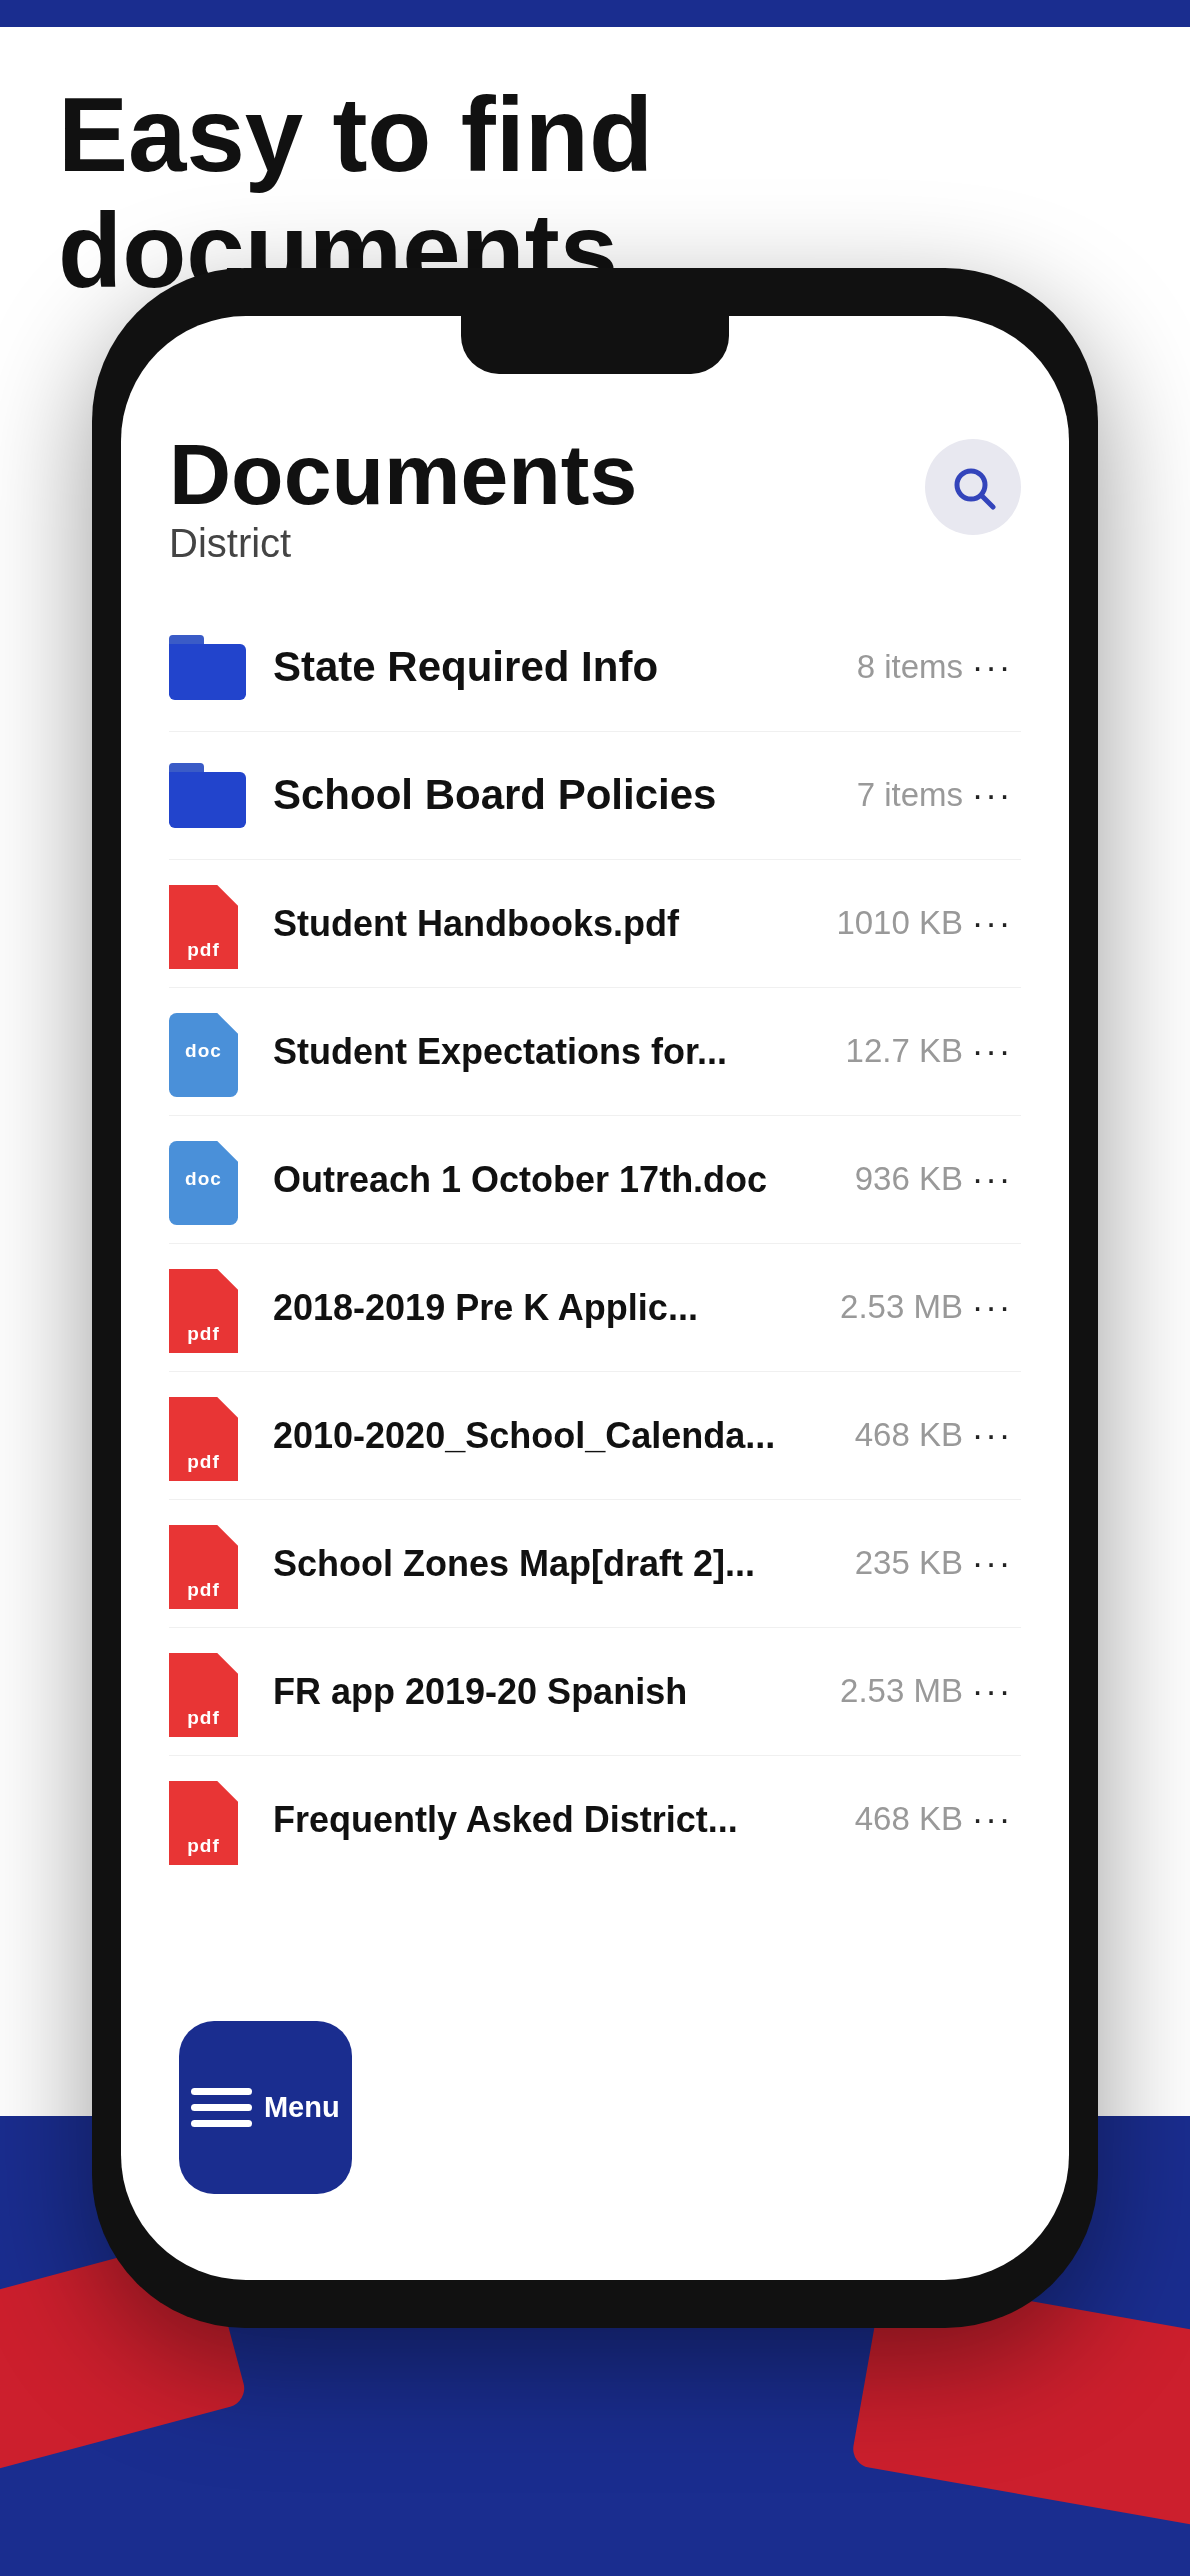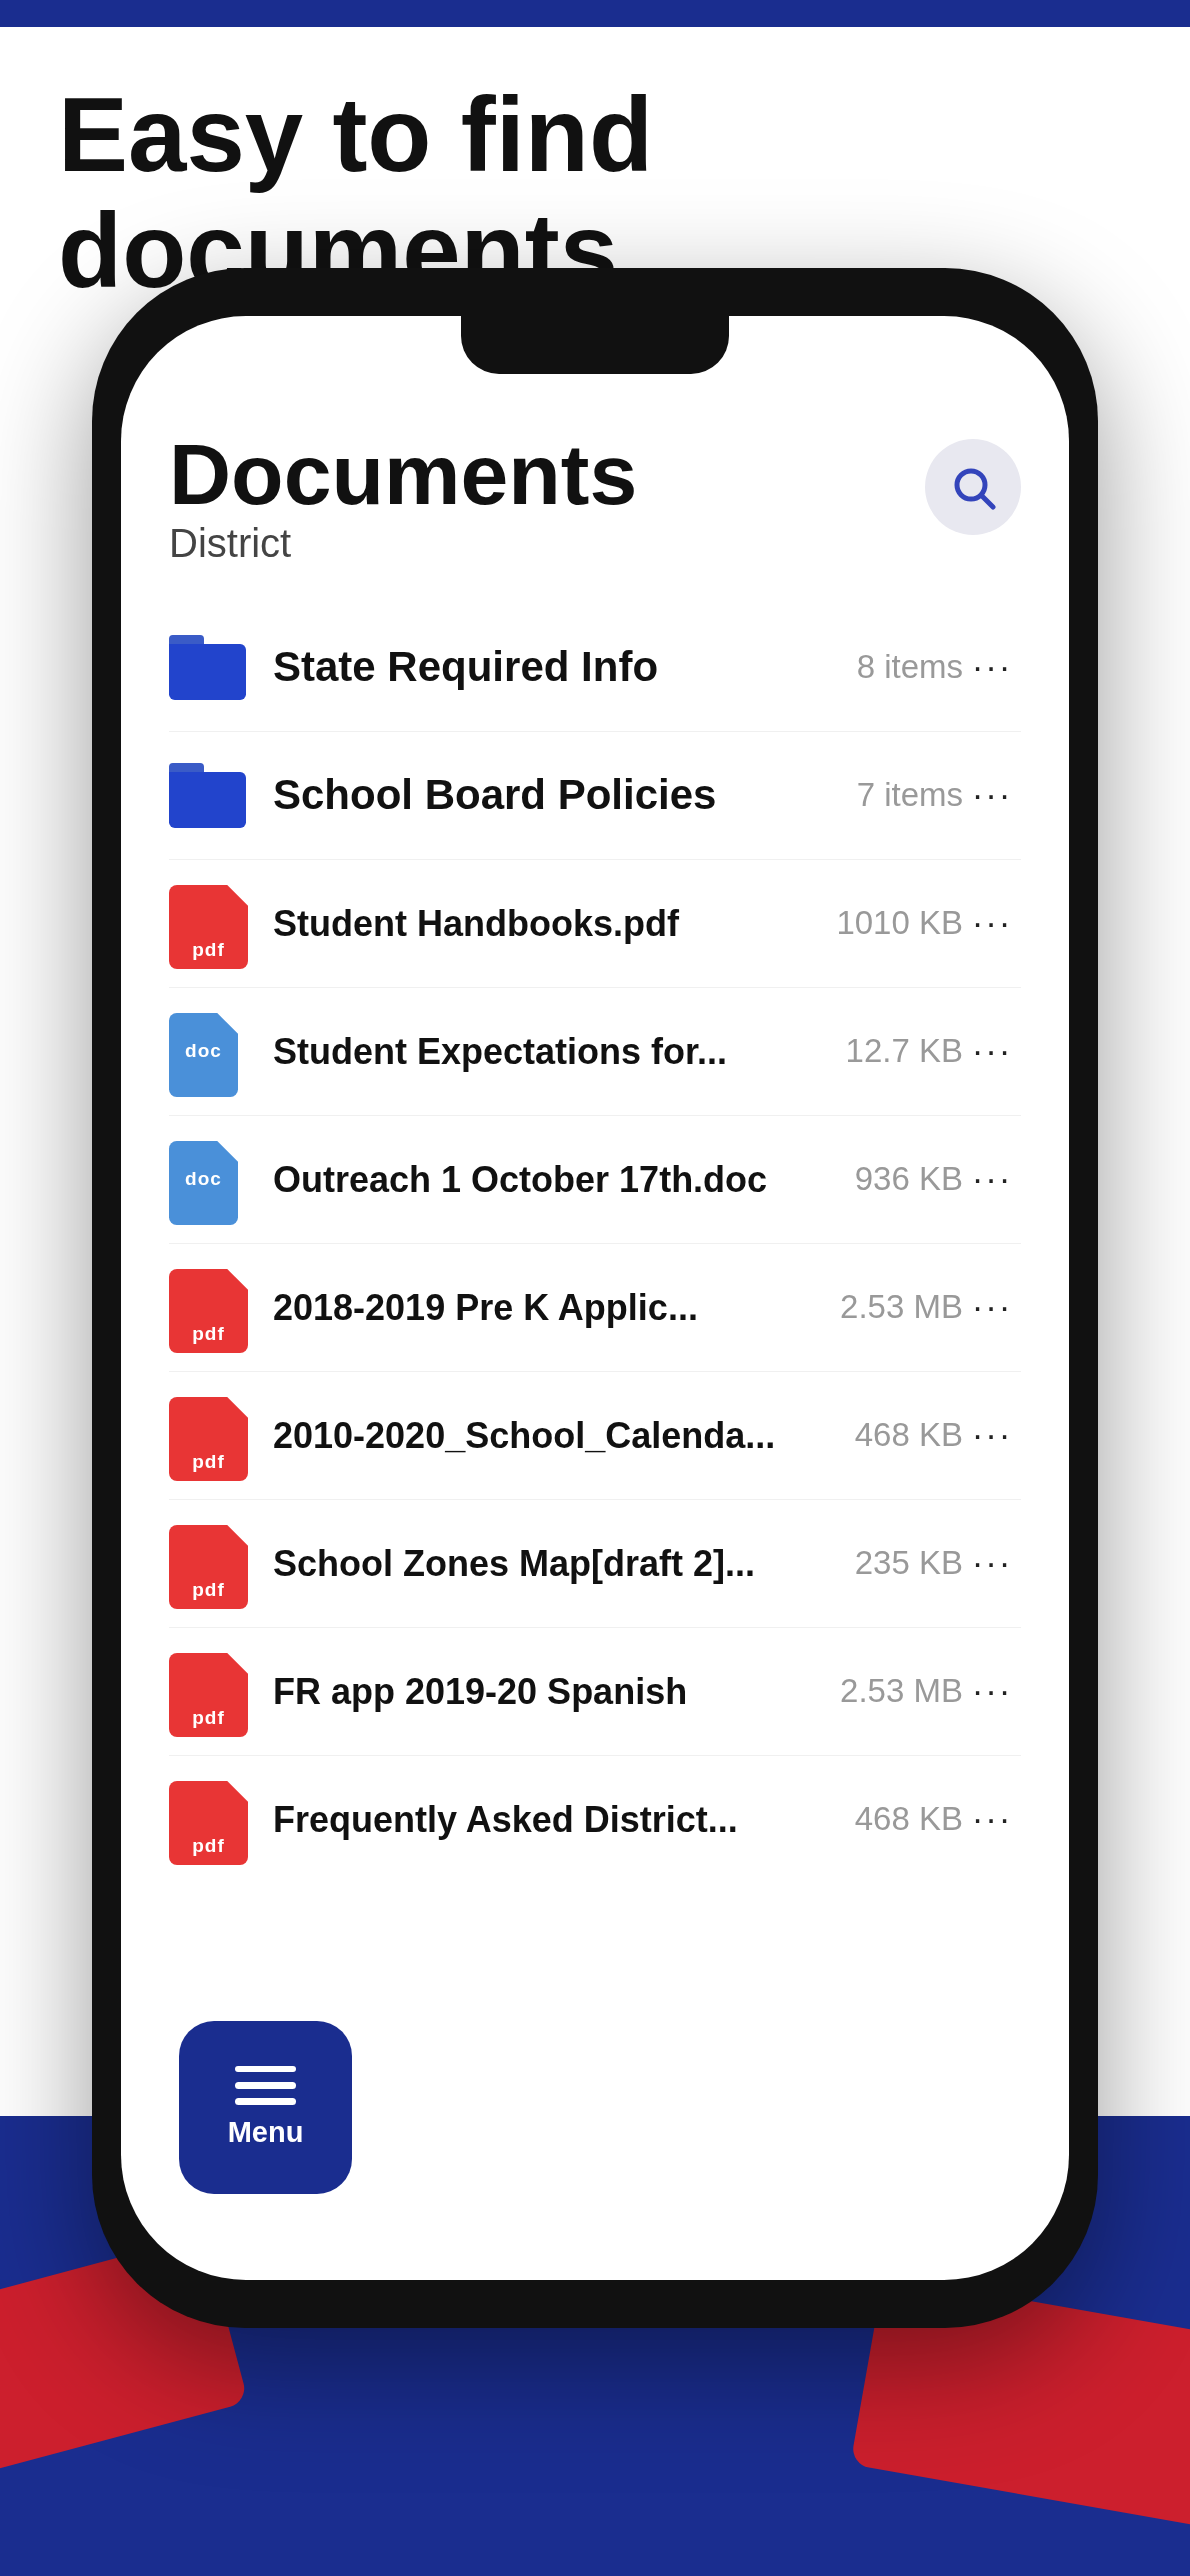--- a/index.html
+++ b/index.html
@@ -192,24 +192,24 @@
 
     .folder-icon .folder-body {
       position: absolute;
       top: 9.6px; left: 0; right: 0; bottom: 0;
       background: #2244cc;
       border-radius: 0 5.8px 5.8px 5.8px;
     }
 
     
     .pdf-icon {
-      width: 79px;
+      width: 69px;
       height: 84px;
       background: #e83535;
-      border-radius: 8px;
+      border-radius: 0;
       position: relative;
       display: flex;
       align-items: flex-end;
       justify-content: center;
       padding-bottom: 7.7px;
     }
 
     .pdf-icon::before {
       content: '';
       position: absolute;
@@ -293,21 +293,20 @@
     
     .menu-btn {
       position: absolute;
       bottom: 86px;
       left: 58px;
       width: 173px;
       height: 173px;
       background: #1a2d8f;
       border-radius: 35px;
       display: flex;
-      flex-direction: column;
       align-items: center;
       justify-content: center;
       cursor: pointer;
       gap: 11.5px;
     }
 
     .menu-btn .menu-lines {
       display: flex;
       flex-direction: column;
       gap: 9.6px;

